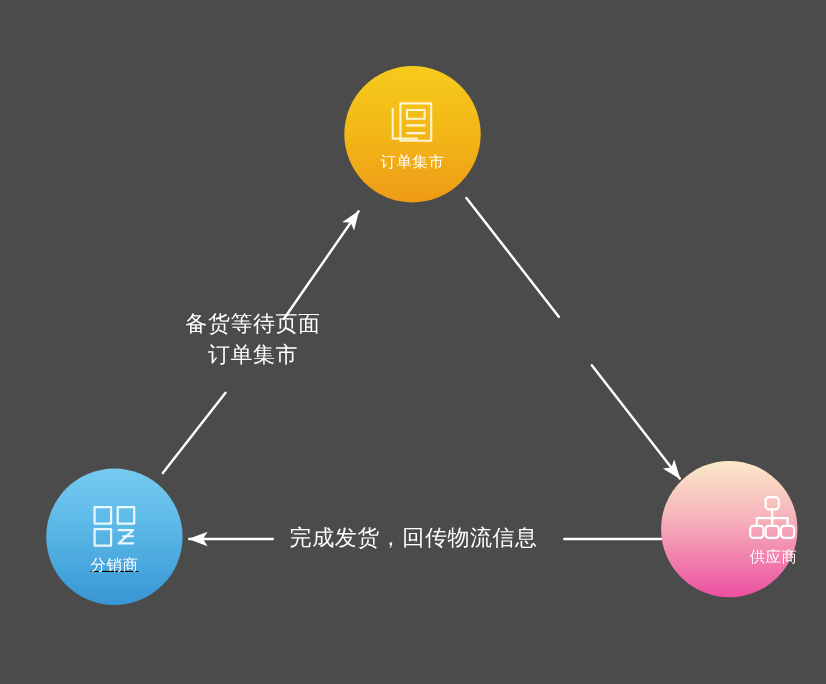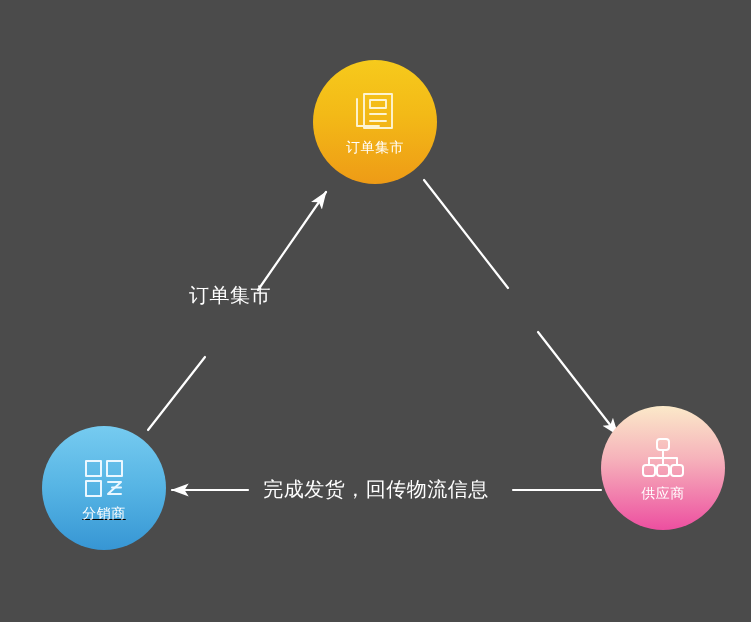--- a/index.html
+++ b/index.html
@@ -55,22 +55,23 @@
     background: linear-gradient(180deg, #f6ca1c 0%, #f3b917 45%, #ee9b16 100%);
   }
   #node-distributor {
     left: 42px;
     top: 426px;
     background: linear-gradient(180deg, #76cbf0 0%, #56b4e4 50%, #3796d4 100%);
     text-decoration: underline;
   }
   #node-supplier {
     left: 601px;
-    top: 406px;
+    top: 419px;
     background: linear-gradient(180deg, #fbe9c9 0%, #f6b3bb 42%, #ed4fa0 100%);
+    align-items: flex-end;
   }
   .edge-label {
     position: absolute;
     color: #ffffff;
     font-size: 20px;
     line-height: 28px;
     text-align: center;
     white-space: nowrap;
     letter-spacing: 0.5px;
   }
@@ -150,20 +151,21 @@
         <rect x="31" y="29" width="12" height="11" rx="3"></rect>
         <line x1="23" y1="14" x2="23" y2="22"></line>
         <path d="M9 29 L9 22 L37 22 L37 29"></path>
         <line x1="23" y1="22" x2="23" y2="29"></line>
       </svg>
     </span>
     <span class="node-label">供应商</span>
   </div>
 
   <div class="edge-label" id="edge-label-left">
+    <div>备货等待页面</div>
     <div>订单集市</div>
   </div>
 
 
   <div class="edge-label" id="edge-label-bottom">
     <div>完成发货，回传物流信息</div>
   </div>
 
 </div>
 

